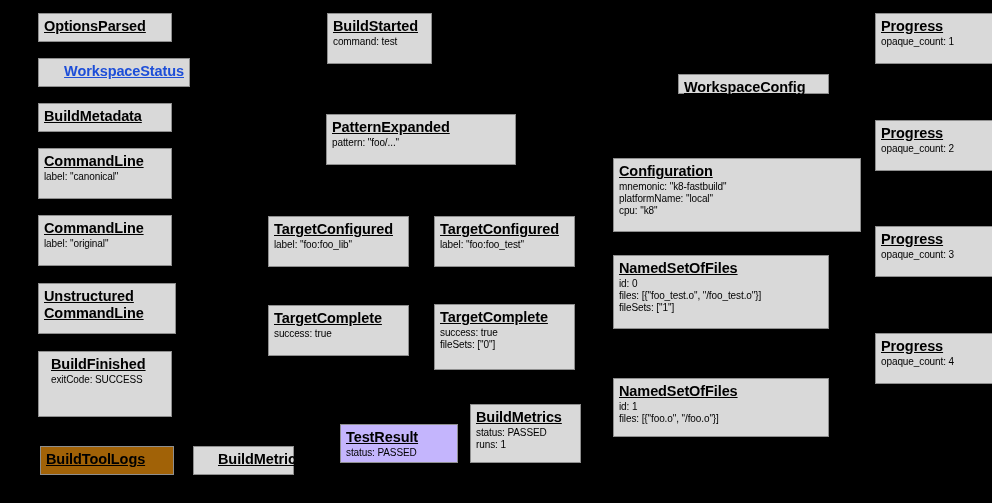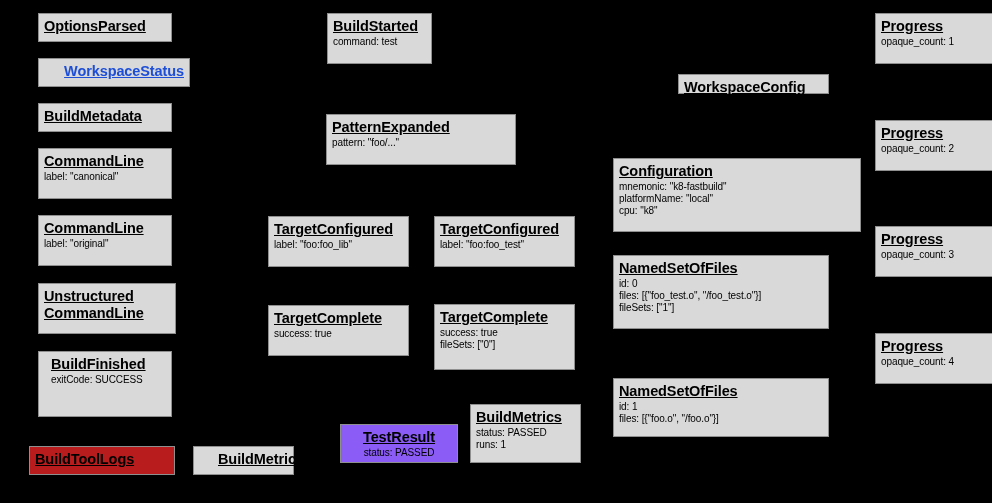--- a/index.html
+++ b/index.html
@@ -70,21 +70,21 @@
       <span class="field">label: "original"</span>
     </div>
     <div class="node two-line" style="left: 11px; top: 283px; width: 138px; height: 51px; background: rgb(217, 217, 217); border-color: rgb(143, 143, 143); color: rgb(0, 0, 0);">
       <span class="title">Unstructured
 CommandLine</span>
     </div>
     <div class="node" style="left: 11px; top: 351px; width: 134px; height: 66px; background: rgb(217, 217, 217); border-color: rgb(143, 143, 143); color: rgb(0, 0, 0); padding-left: 12px;">
       <span class="title">BuildFinished</span>
       <span class="field">exitCode: SUCCESS</span>
     </div>
-    <div class="node" style="left: 2px; top: 446px; width: 146px; height: 29px; background: #b91c1c; border-color: rgb(143, 143, 143); color: rgb(0, 0, 0);">
+    <div class="node" style="left: 13px; top: 446px; width: 134px; height: 29px; background: #a16207; border-color: rgb(143, 143, 143); color: rgb(0, 0, 0);">
       <span class="title">BuildToolLogs</span>
     </div>
     <div class="node" style="left: 166px; top: 446px; width: 101px; height: 29px; background: rgb(217, 217, 217); border-color: rgb(143, 143, 143); color: rgb(0, 0, 0); padding-left: 24px;">
       <span class="title">BuildMetrics</span>
     </div>
     <div class="node" style="left: 300px; top: 13px; width: 105px; height: 51px; background: rgb(217, 217, 217); border-color: rgb(143, 143, 143); color: rgb(0, 0, 0);">
       <span class="title">BuildStarted</span>
       <span class="field">command: test</span>
     </div>
     <div class="node" style="left: 299px; top: 114px; width: 190px; height: 51px; background: rgb(217, 217, 217); border-color: rgb(143, 143, 143); color: rgb(0, 0, 0);">
@@ -101,21 +101,21 @@
     </div>
     <div class="node" style="left: 241px; top: 305px; width: 141px; height: 51px; background: rgb(217, 217, 217); border-color: rgb(143, 143, 143); color: rgb(0, 0, 0);">
       <span class="title">TargetComplete</span>
       <span class="field">success: true</span>
     </div>
     <div class="node" style="left: 407px; top: 304px; width: 141px; height: 66px; background: rgb(217, 217, 217); border-color: rgb(143, 143, 143); color: rgb(0, 0, 0);">
       <span class="title">TargetComplete</span>
       <span class="field">success: true</span>
       <span class="field">fileSets: ["0"]</span>
     </div>
-    <div class="node" style="left: 313px; top: 424px; width: 118px; height: 39px; background: #8b5cf6; border-color: rgb(143, 143, 143); color: rgb(0, 0, 0); text-align: center;">
+    <div class="node" style="left: 313px; top: 424px; width: 118px; height: 39px; background: #c4b5fd; border-color: rgb(143, 143, 143); color: rgb(0, 0, 0);">
       <span class="title">TestResult</span>
       <span class="field">status: PASSED</span>
     </div>
     <div class="node" style="left: 443px; top: 404px; width: 111px; height: 59px; background: rgb(217, 217, 217); border-color: rgb(143, 143, 143); color: rgb(0, 0, 0);">
       <span class="title">BuildMetrics</span>
       <span class="field">status: PASSED</span>
       <span class="field">runs: 1</span>
     </div>
     <div class="node" style="left: 651px; top: 74px; width: 151px; height: 20px; background: rgb(217, 217, 217); border-color: rgb(143, 143, 143); color: rgb(0, 0, 0);">
       <span class="title">WorkspaceConfig</span>

